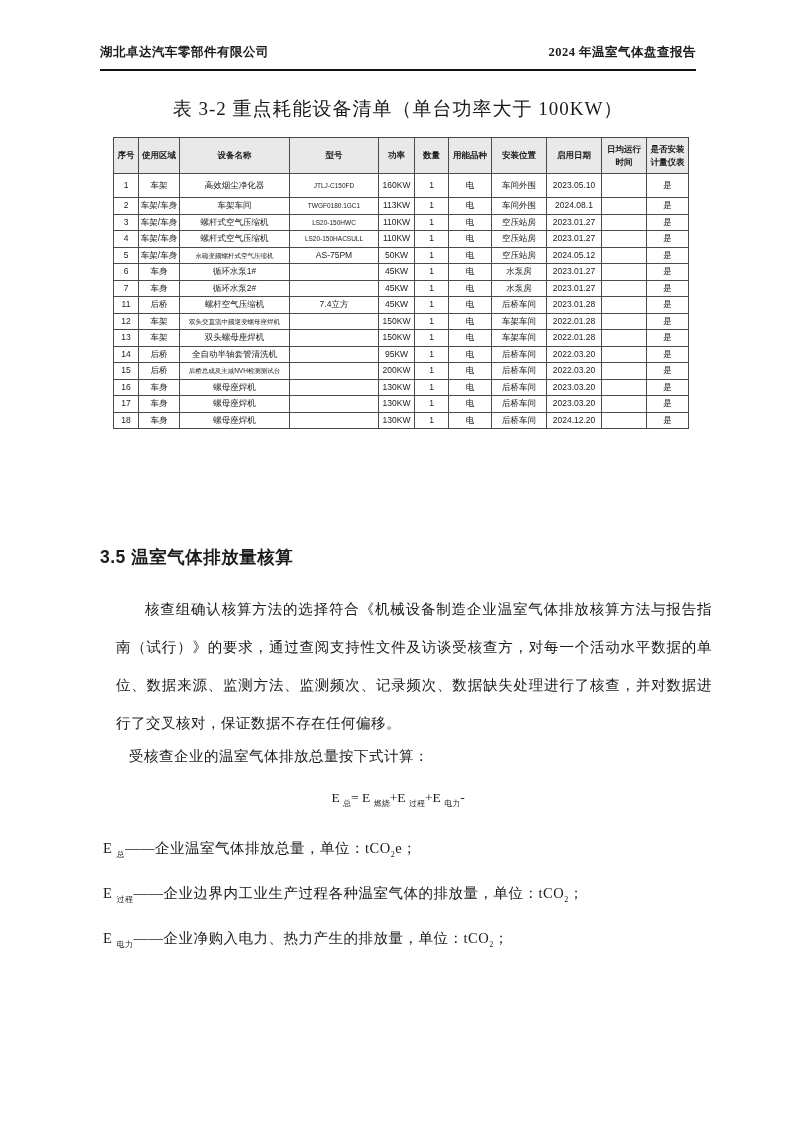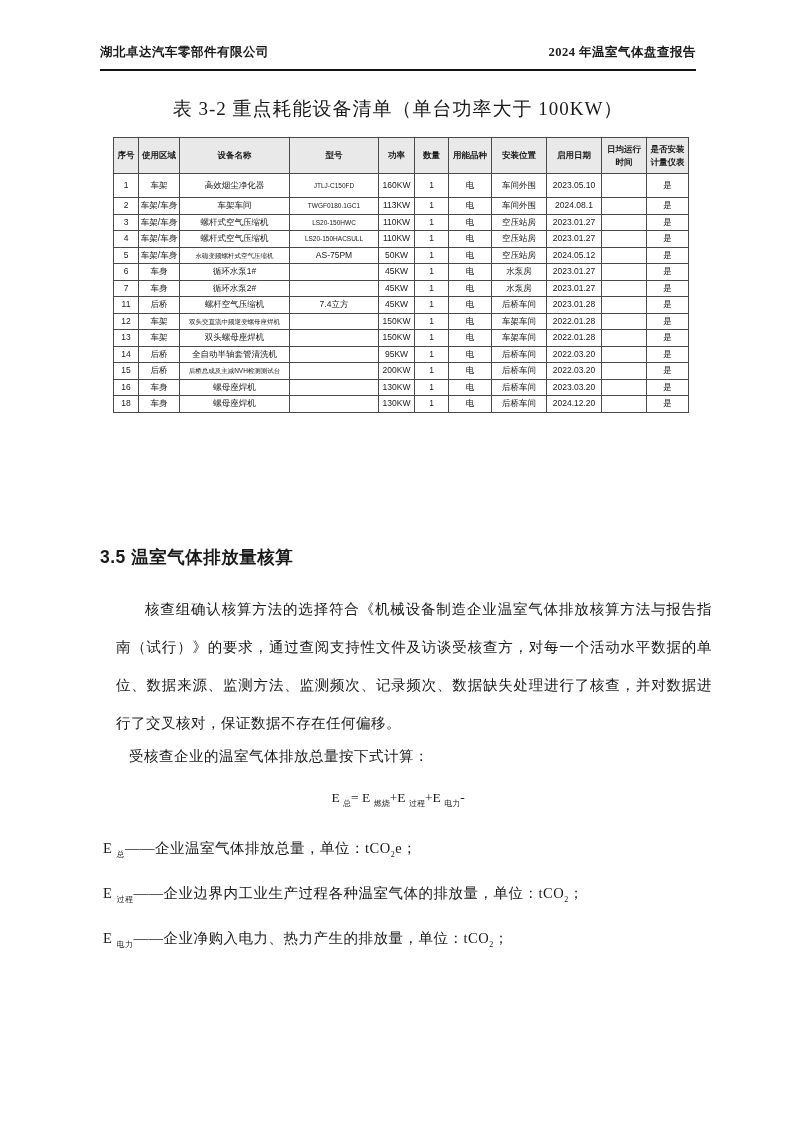--- a/index.html
+++ b/index.html
@@ -270,20 +270,33 @@
           <td></td>
           <td>130KW</td>
           <td>1</td>
           <td>电</td>
           <td>后桥车间</td>
           <td>2023.03.20</td>
           <td></td>
           <td>是</td>
         </tr>
         <tr>
+          <td>17</td>
+          <td>车身</td>
+          <td>螺母座焊机</td>
+          <td></td>
+          <td>130KW</td>
+          <td>1</td>
+          <td>电</td>
+          <td>后桥车间</td>
+          <td>2023.03.20</td>
+          <td></td>
+          <td>是</td>
+        </tr>
+        <tr>
           <td>18</td>
           <td>车身</td>
           <td>螺母座焊机</td>
           <td></td>
           <td>130KW</td>
           <td>1</td>
           <td>电</td>
           <td>后桥车间</td>
           <td>2024.12.20</td>
           <td></td>

